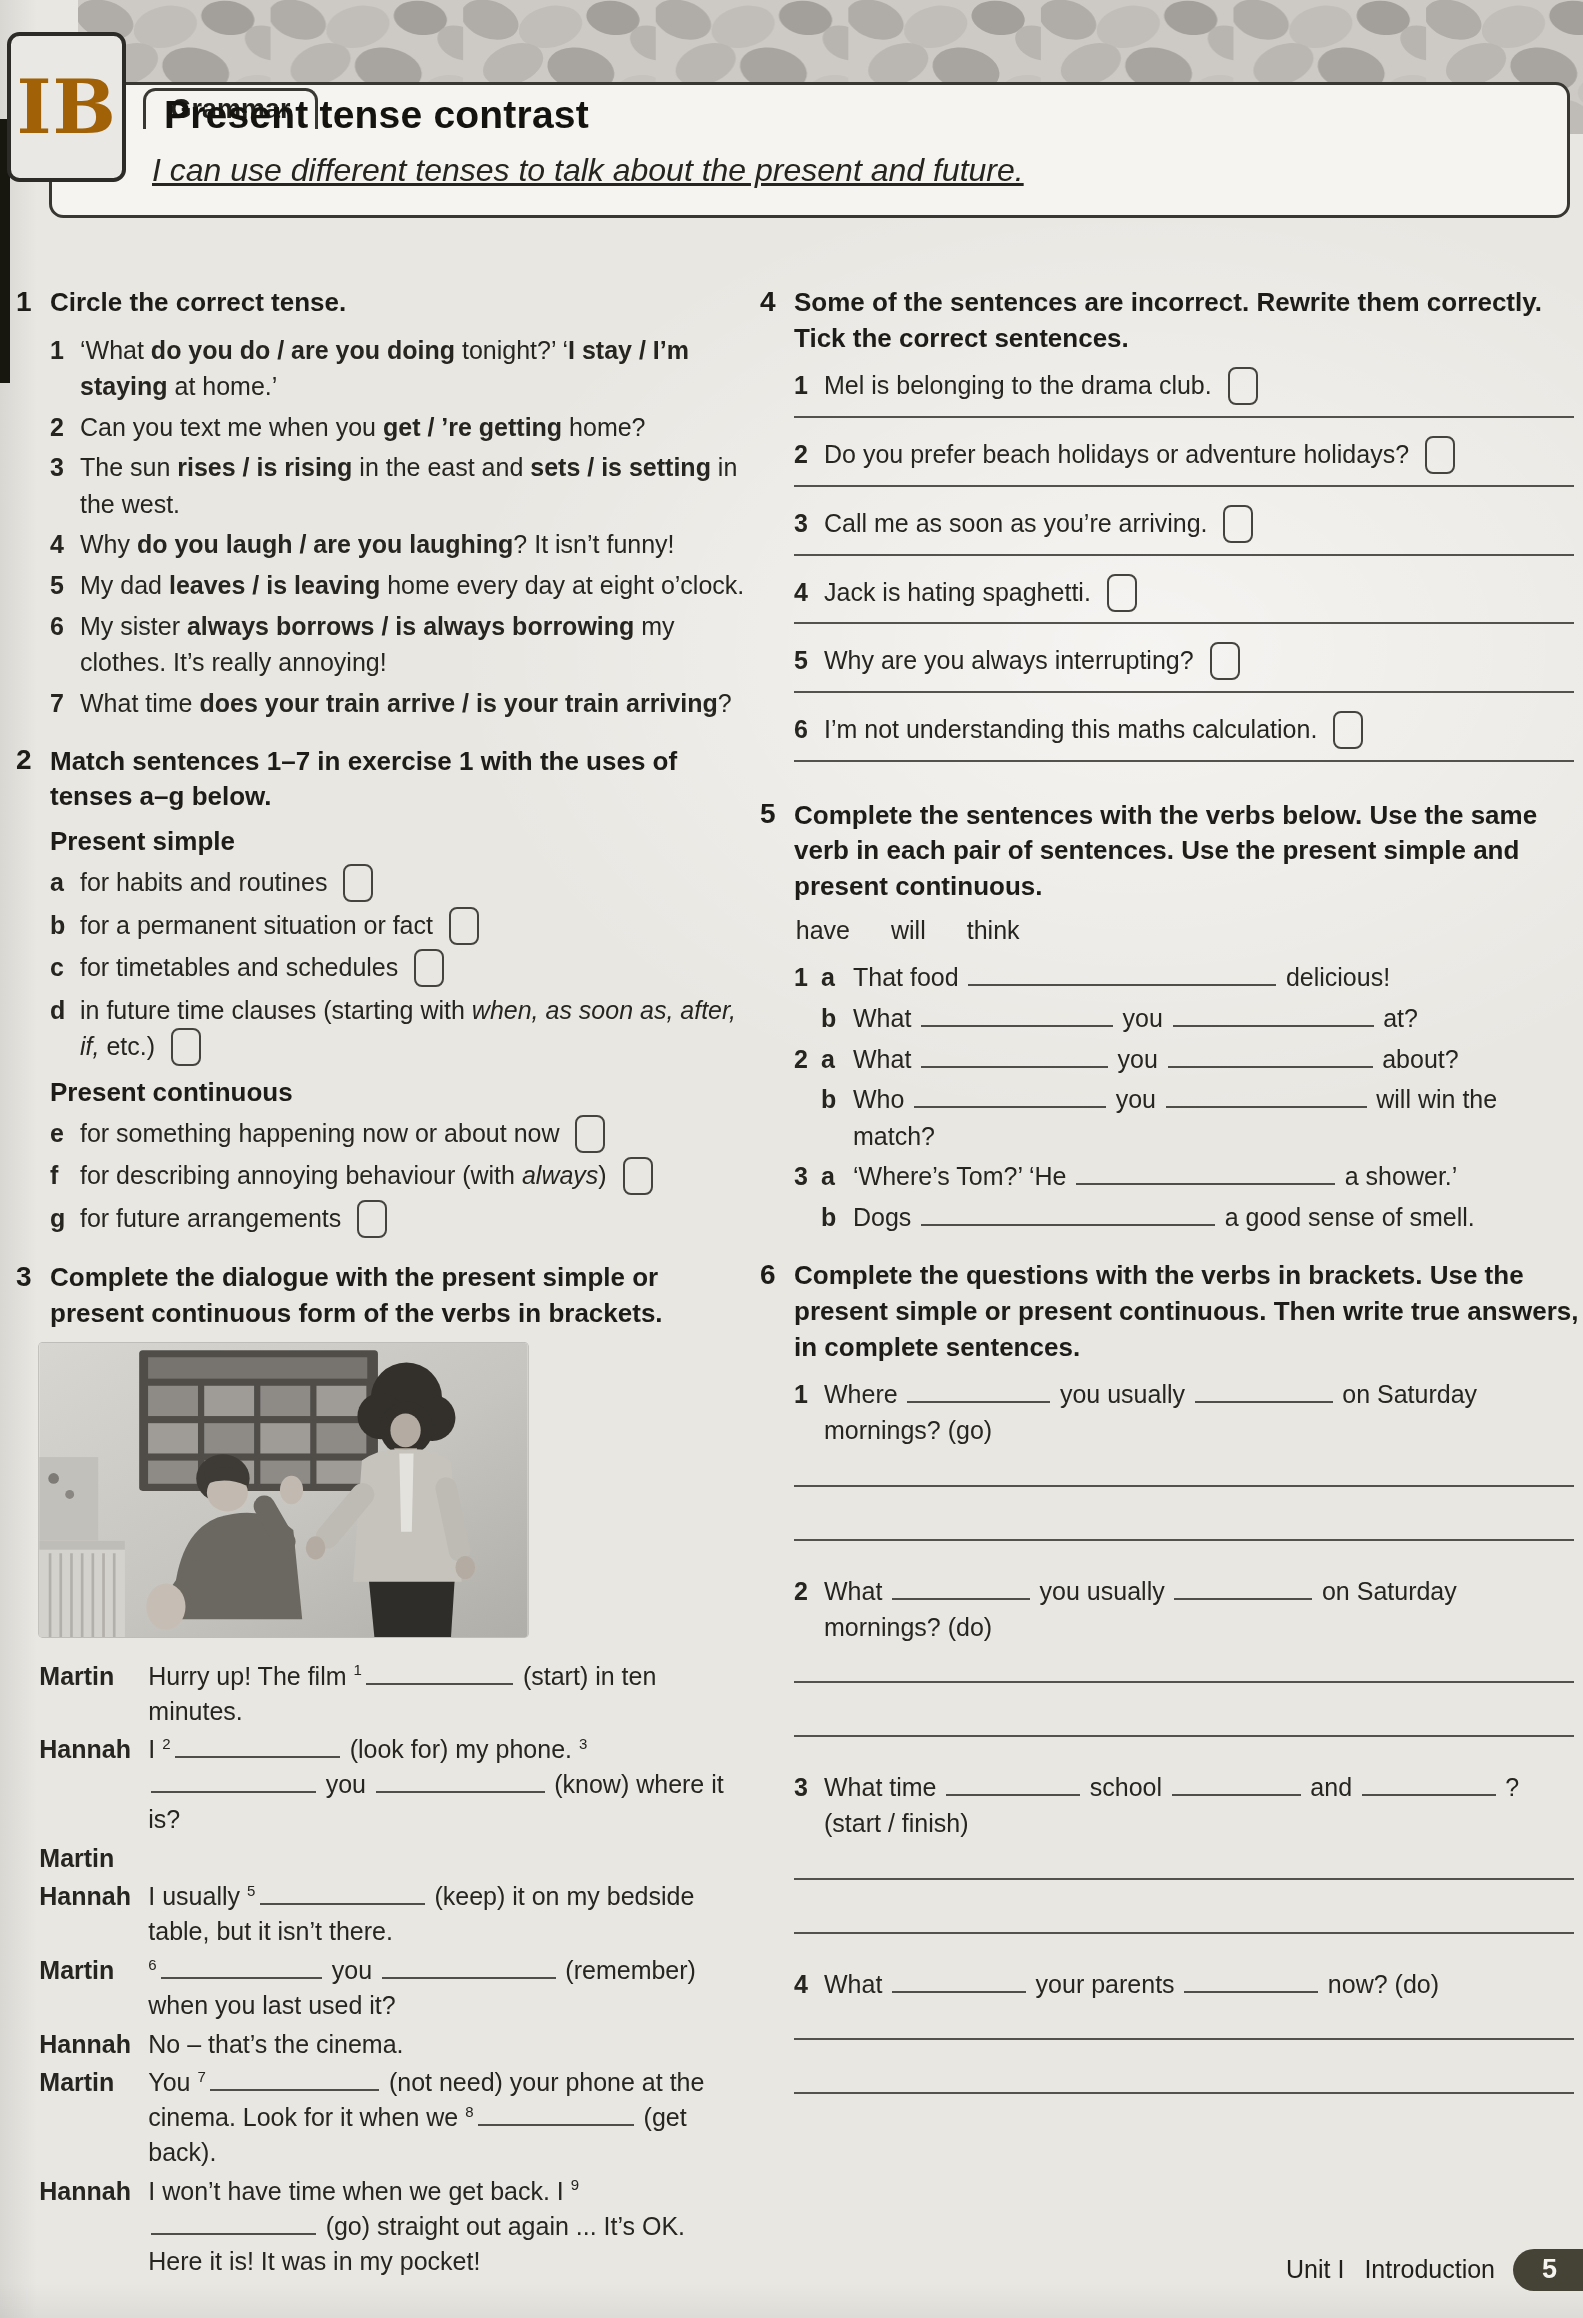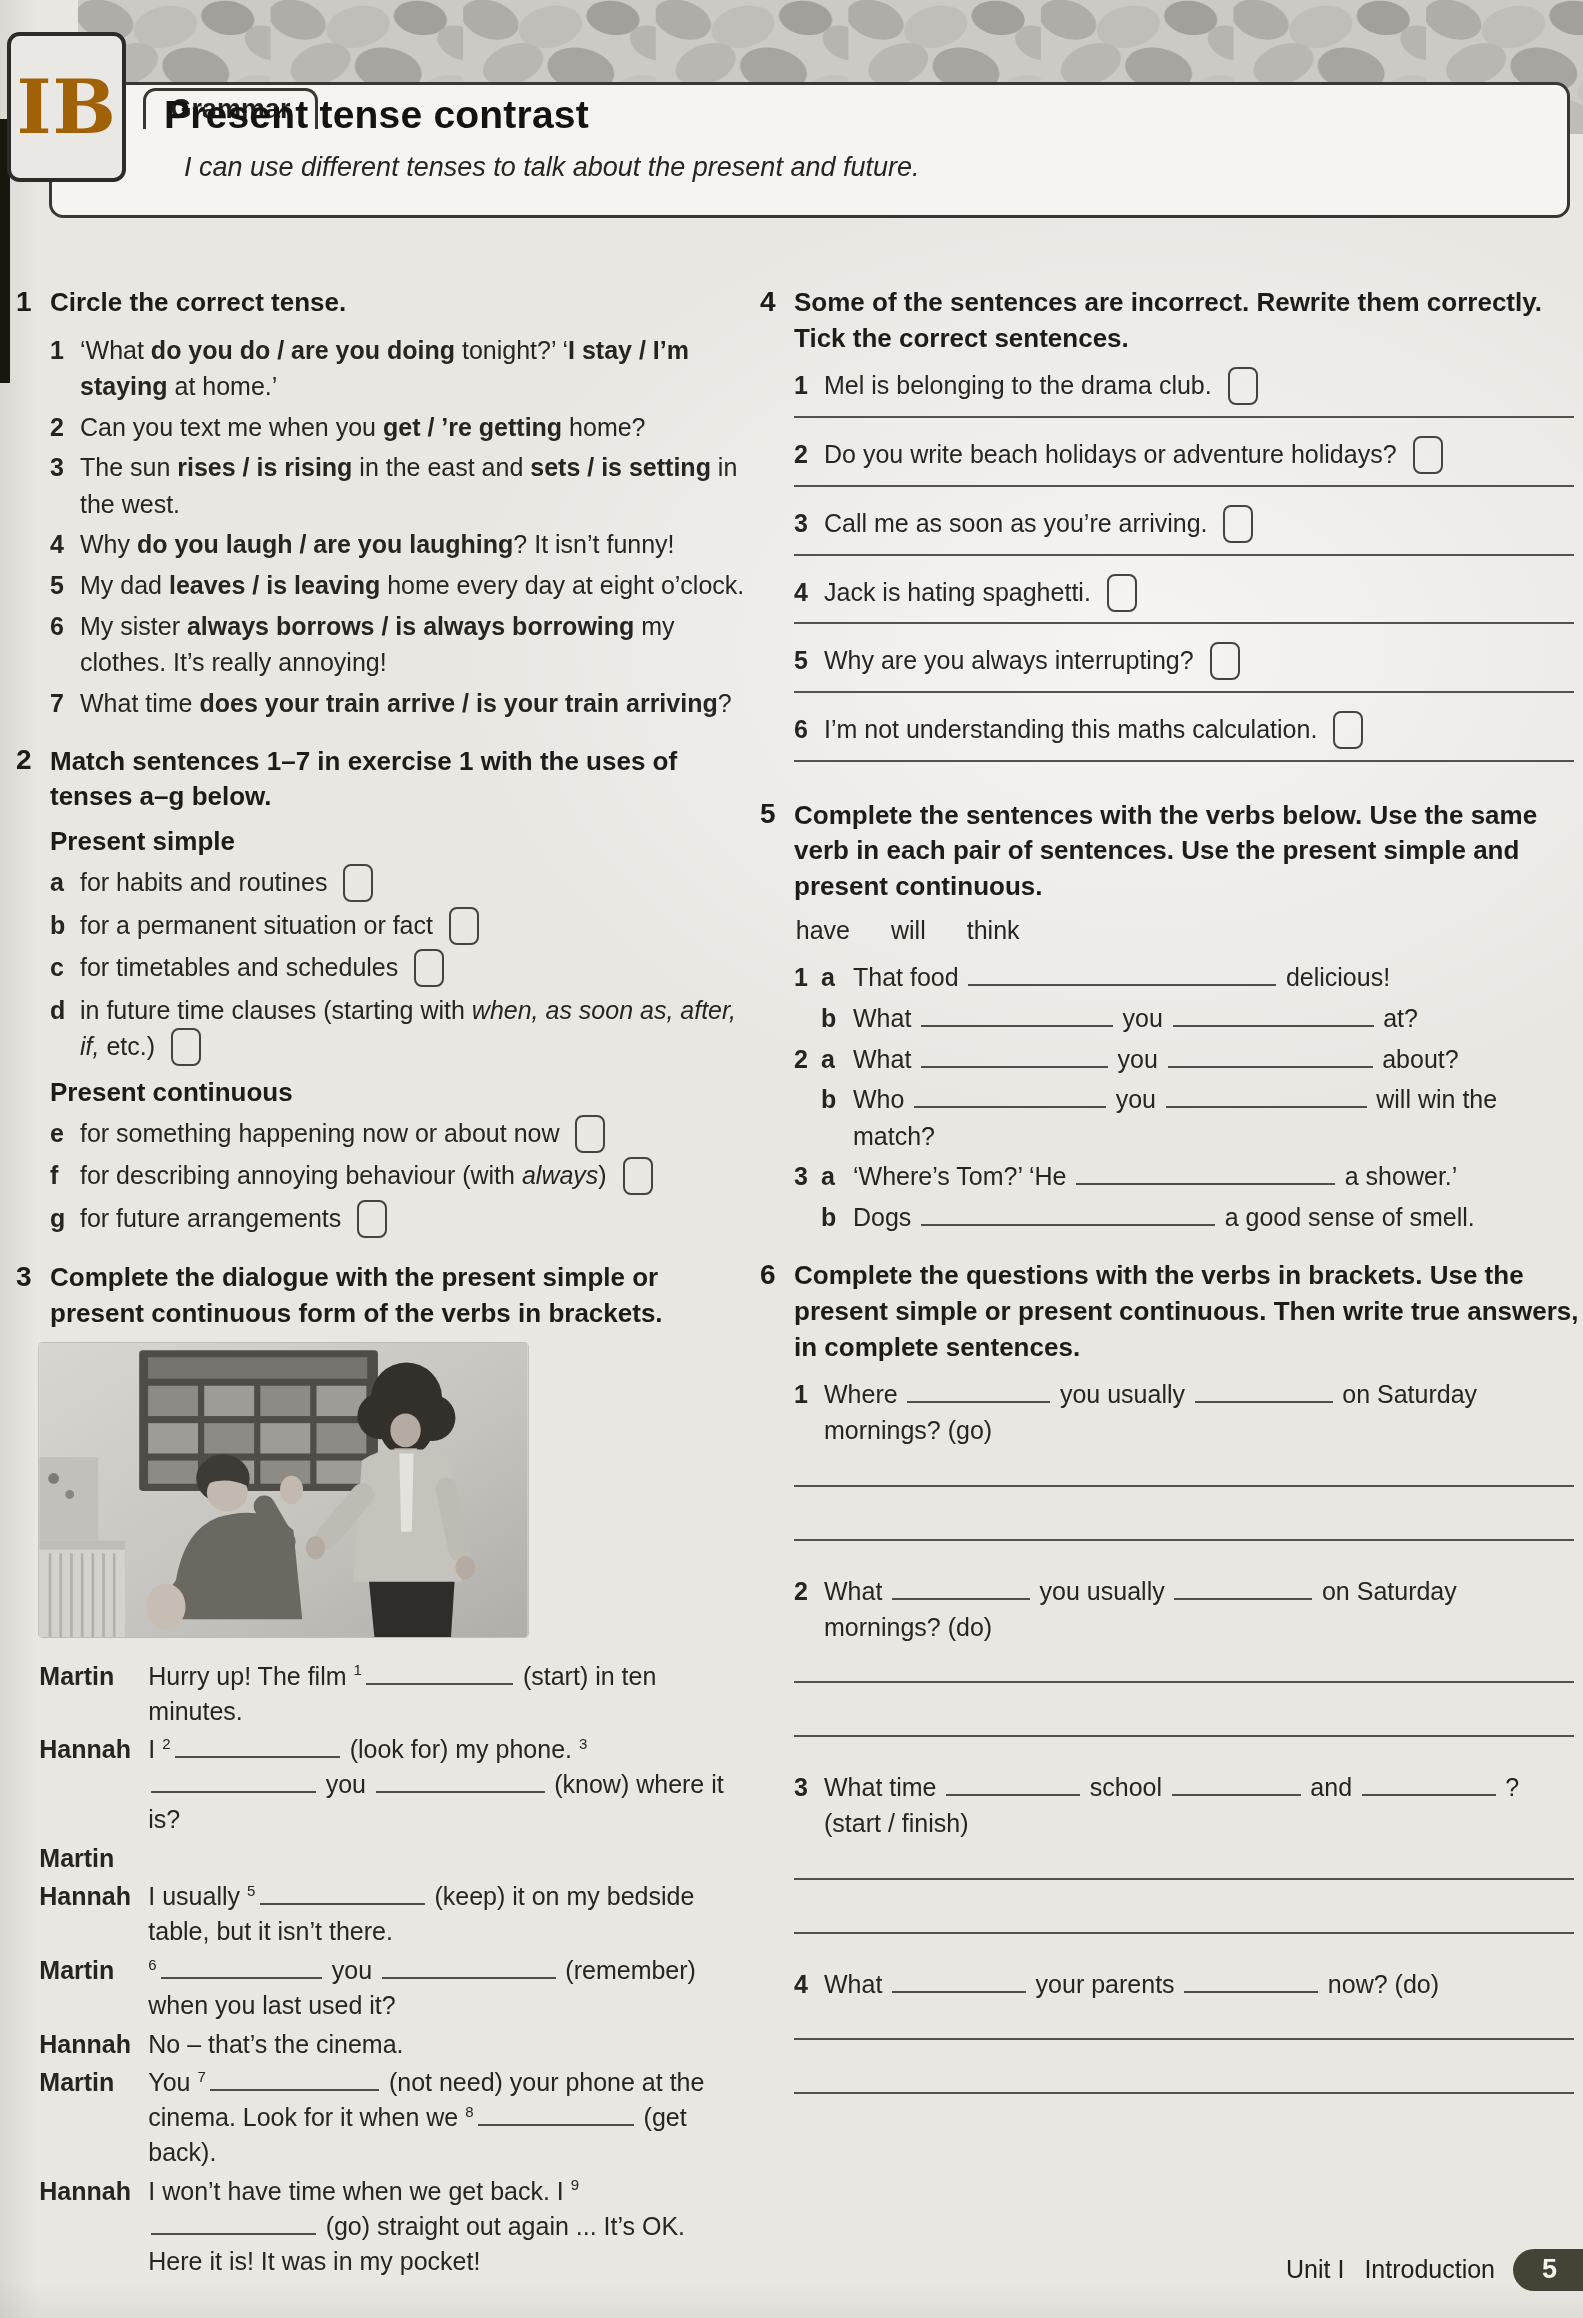--- a/index.html
+++ b/index.html
@@ -12,21 +12,21 @@
       linear-gradient(0deg, rgba(0,0,0,0.05), rgba(0,0,0,0) 36px),
       #e9e7e2;
   }
   .pebble-band{position:absolute;left:78px;top:0;width:1505px;height:134px;z-index:1;}
   .header-box{position:absolute;left:49px;top:82px;width:1521px;height:136px;background:#f5f4f0;
     border:3.6px solid #383732;border-radius:14.3px;box-sizing:border-box;z-index:2;}
   .grammar-tab{position:absolute;left:143px;top:46px;width:175px;height:41px;background:#f5f4f0;
     border:3.6px solid #383732;border-bottom:none;border-radius:12.5px 12.5px 0 0;box-sizing:border-box;
     font-size:27px;font-weight:700;text-align:center;line-height:37px;color:#21201c;z-index:3;margin-top:42px;}
   .page-title{position:absolute;left:164px;top:93px;font-size:39px;font-weight:700;color:#14130f;z-index:3;letter-spacing:0.2px;}
-  .cando{position:absolute;left:184px;top:152px;font-size:27px;font-style:italic;color:#26251f;z-index:3;}
+  .cando{position:absolute;left:152px;top:152px;font-size:32px;font-style:italic;color:#26251f;z-index:3;text-decoration:underline;}
   .ib-tab{position:absolute;left:7.1px;top:32px;width:119px;height:150px;background:#eae8e4;
     border:4.5px solid #2c2b27;border-radius:12.5px;box-sizing:border-box;display:flex;align-items:center;justify-content:center;
     font-family:"DejaVu Serif", serif;font-weight:700;font-size:75px;color:#a16207;z-index:6;letter-spacing:0.9px;}
   .spine{position:absolute;left:0;top:119px;width:9.8px;height:264px;background:#17160f;z-index:5;}
 
   .col{position:absolute;top:285px;z-index:2;}
   .col-left{left:16px;width:729px;}
   .col-right{left:760px;width:819px;}
 
   .ex{display:flex;align-items:flex-start;margin-bottom:18px;}
@@ -277,21 +277,21 @@
         <div class="ex-body">
           <div class="ex-title">Some of the sentences are incorrect. Rewrite them correctly. Tick the correct sentences.</div>
           <div class="list">
             <div class="li">
               <span class="li-n">1</span>
               <span class="li-text"><span>Mel is belonging to the drama club. </span><span class="cb"></span></span>
             </div>
             <div class="ans-line gap-w"></div>
             <div class="li">
               <span class="li-n">2</span>
-              <span class="li-text"><span>Do you write beach holidays or adventure holidays? </span><span class="cb"></span></span>
+              <span class="li-text"><span>Do you prefer beach holidays or adventure holidays? </span><span class="cb"></span></span>
             </div>
             <div class="ans-line gap-w"></div>
             <div class="li">
               <span class="li-n">3</span>
               <span class="li-text"><span>Call me as soon as you’re arriving. </span><span class="cb"></span></span>
             </div>
             <div class="ans-line gap-w"></div>
             <div class="li">
               <span class="li-n">4</span>
               <span class="li-text"><span>Jack is hating spaghetti. </span><span class="cb"></span></span>

